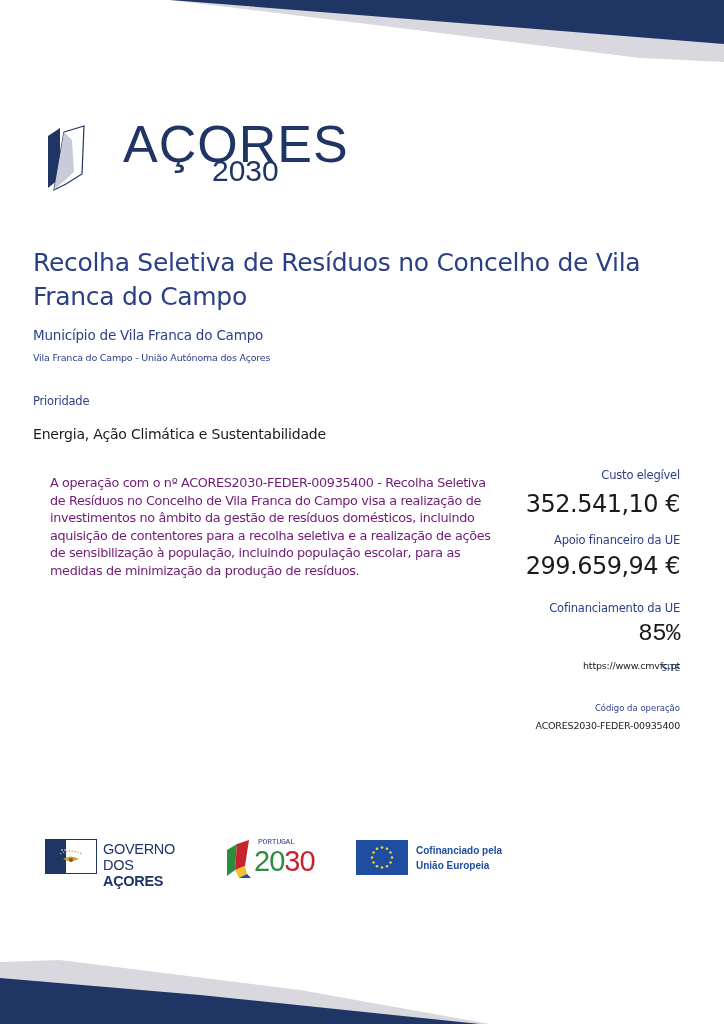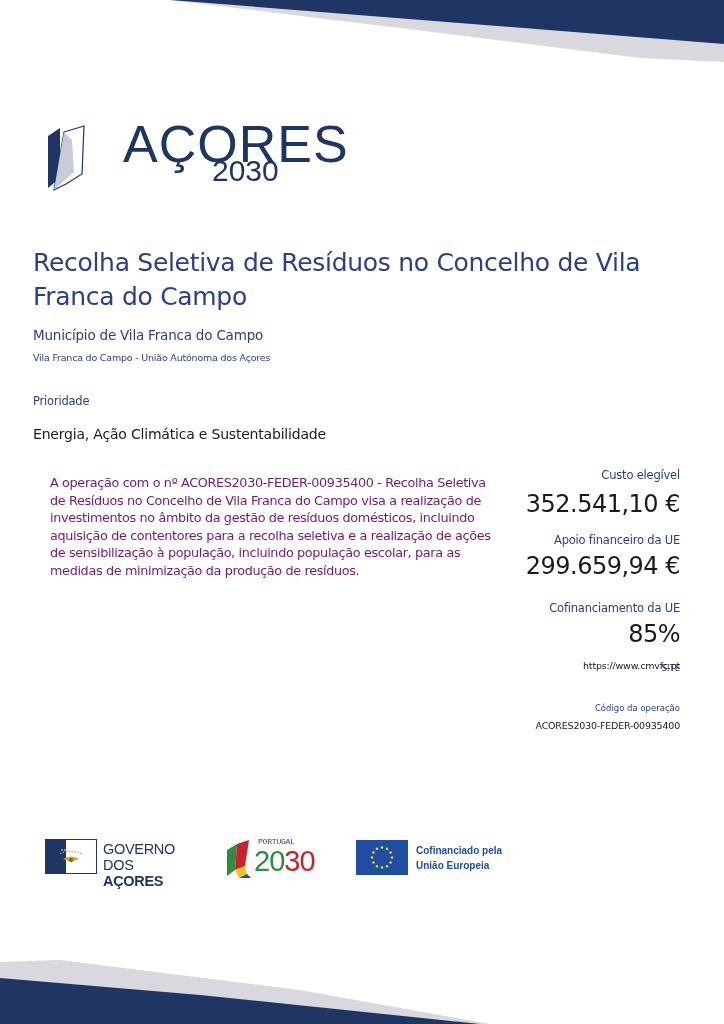--- a/index.html
+++ b/index.html
@@ -111,21 +111,21 @@
 <div class="location">Vila Franca do Campo - União Autónoma dos Açores</div>
 <div class="priority-label">Prioridade</div>
 <div class="priority-value">Energia, Ação Climática e Sustentabilidade</div>
 <p class="description">A operação com o nº ACORES2030-FEDER-00935400 - Recolha Seletiva de Resíduos no Concelho de Vila Franca do Campo visa a realização de investimentos no âmbito da gestão de resíduos domésticos, incluindo aquisição de contentores para a recolha seletiva e a realização de ações de sensibilização à população, incluindo população escolar, para as medidas de minimização da produção de resíduos.</p>
 
 <div class="right-col rlabel" style="top:468px;text-align:center;">Custo elegível</div>
 <div class="right-col rvalue" style="top:490px;">352.541,10 €</div>
 <div class="right-col rlabel" style="top:533px;">Apoio financeiro da UE</div>
 <div class="right-col rvalue" style="top:552px;">299.659,94 €</div>
 <div class="right-col rlabel" style="top:601px;">Cofinanciamento da UE</div>
-<div class="right-col rvalue" style="top:620px;">85%</div>
+<div class="right-col rvalue" style="top:620px;font-family:Liberation Mono, monospace;">85%</div>
 <div class="right-col rsmall-label" style="top:663px;">SITE</div>
 <div class="right-col rsmall-value" style="top:660px;margin-left:31px;">https://www.cmvfc.pt</div>
 <div class="right-col rsmall-label" style="top:703px;">Código da operação</div>
 <div class="right-col rsmall-value" style="top:720px;">ACORES2030-FEDER-00935400</div>
 
 <div class="gov-logo">
   <div class="gov-flag">
     <div class="blue"></div>
     <div class="white"></div>
     <svg style="position:absolute;left:12px;top:8px;" width="26" height="20" viewBox="0 0 26 20">

